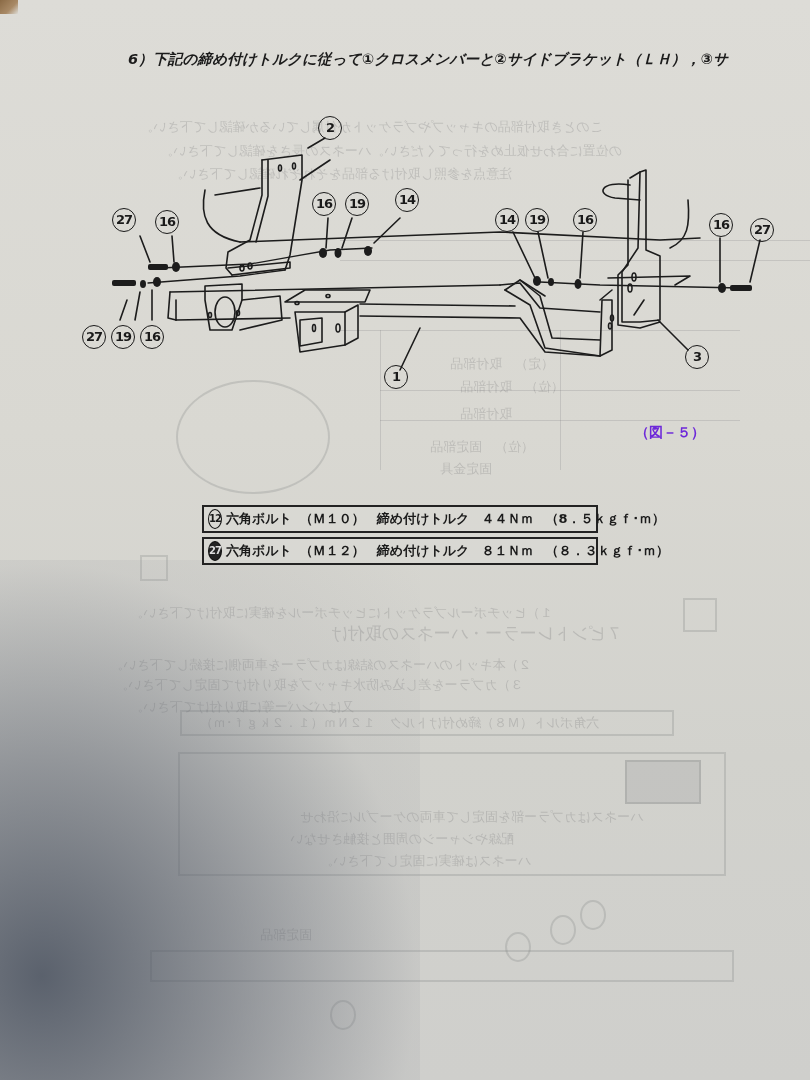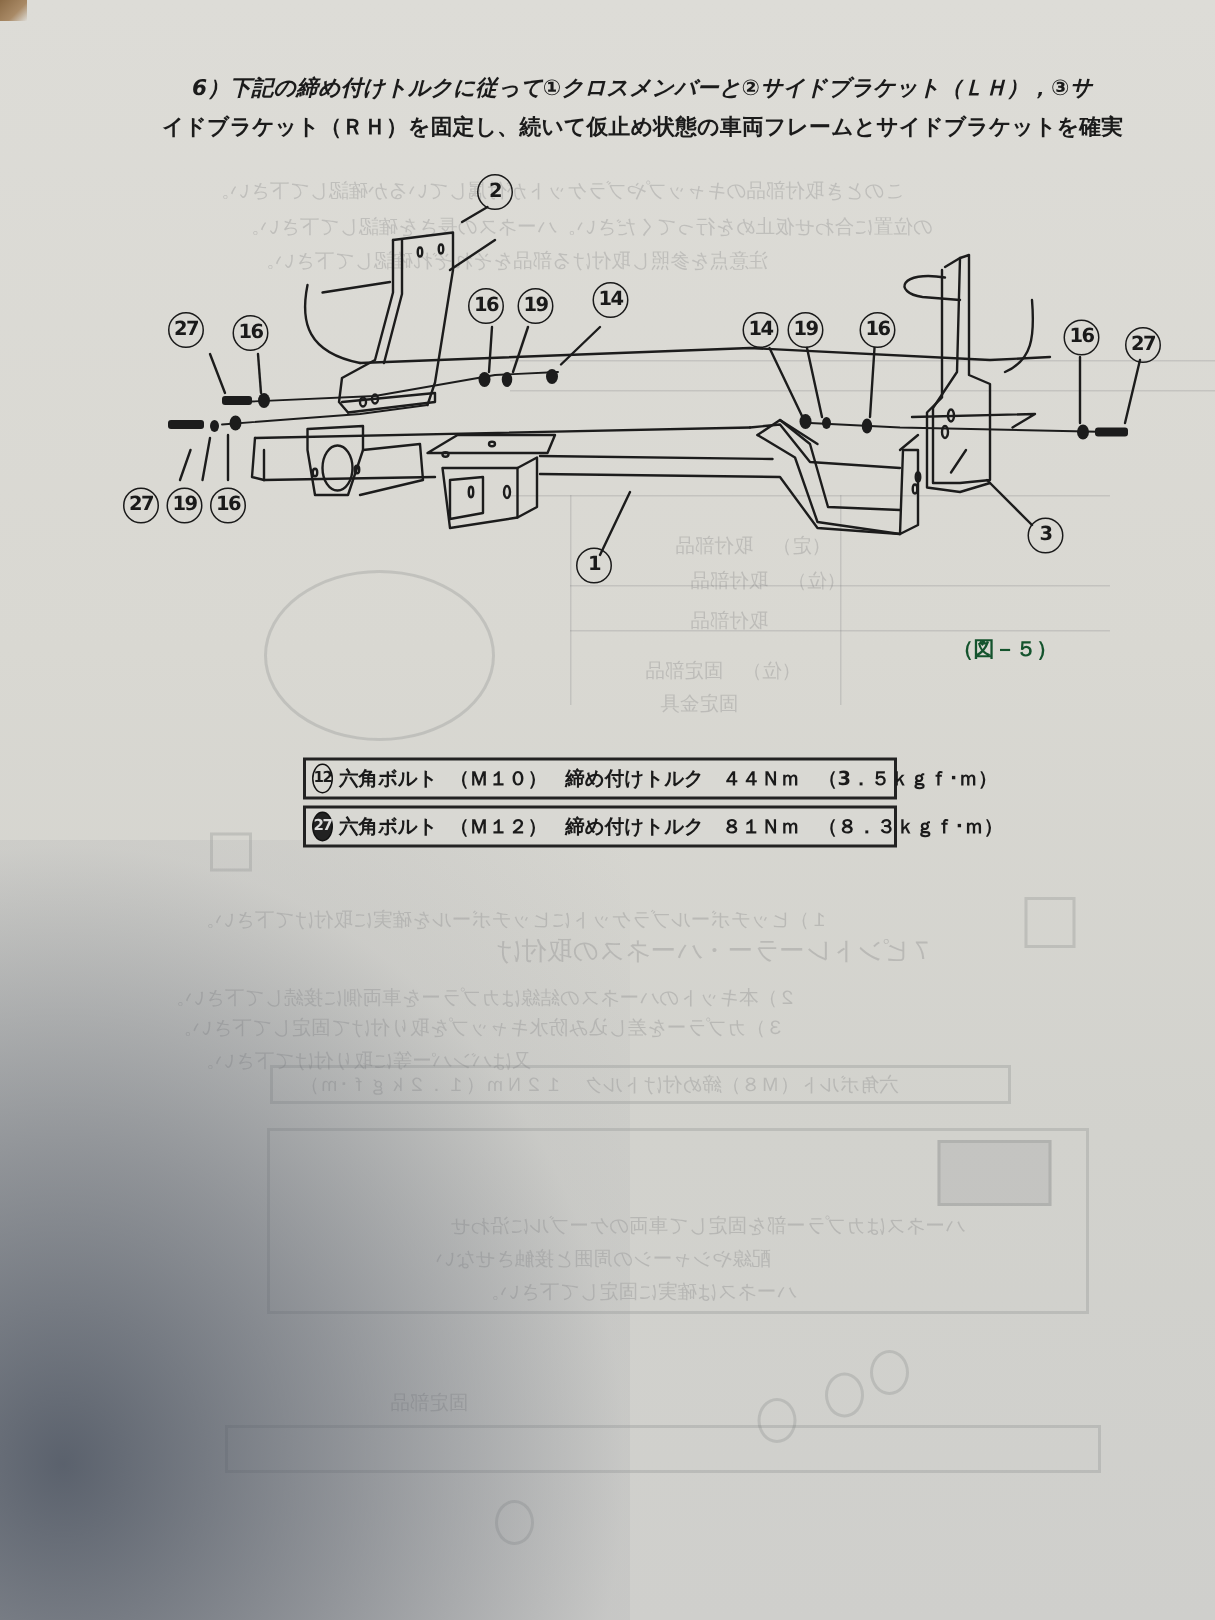--- a/index.html
+++ b/index.html
@@ -33,21 +33,21 @@
     font-size:14.5px; font-weight:bold; color:#1b1b1b; line-height:26px; letter-spacing:0.2px;
   }
   .instruction .l1 { padding-left:20px; display:block;font-style:italic; }
   .instruction .l2, .instruction .l3 { display:block; }
   .callout {
     position:absolute; width:22px; height:22px; border:1.5px solid #1a1a1a; border-radius:50%;
     font-size:13px; font-weight:bold; color:#1a1a1a; text-align:center; line-height:22px;
     background: transparent; letter-spacing:-1px;
   }
   .fig-label {
-    position:absolute; left:635px; top:424px; font-size:14px; font-weight:bold; color:#14532d;font-family:Liberation Mono, monospace;
+    position:absolute; left:635px; top:424px; font-size:14px; font-weight:bold; color:#6d28d9;font-family:Liberation Mono, monospace;
   }
   .torque-table {
     position:absolute; left:202px; top:505px; width:396px;
   }
   .torque-row {
     border:2px solid #222; height:24px; margin-bottom:4px;
     display:flex; align-items:center; font-size:13px; font-weight:bold; color:#1a1a1a;
     padding-left:4px; white-space:nowrap; background:rgba(220,220,215,0.4);
   }
   .torque-row .num {
@@ -100,21 +100,20 @@
   <div class="bleed-box" style="left:580px;top:900px;width:22px;height:26px;border-radius:50%;"></div>
   <div class="bleed-box" style="left:550px;top:915px;width:22px;height:26px;border-radius:50%;"></div>
   <div class="bleed-box" style="left:505px;top:932px;width:22px;height:26px;border-radius:50%;"></div>
   <div class="bleed-box" style="left:330px;top:1000px;width:22px;height:26px;border-radius:50%;"></div>
 </div>
 
 <div class="shadow"></div>
 
 <div class="instruction">
   <span class="l1"><span>6）</span><span>下記の締め付けトルクに従って①クロスメンバーと②サイドブラケット（ＬＨ），③サ</span></span>
-  <span class="l2">イドブラケット（ＲＨ）を固定し、続いて仮止め状態の車両フレームとサイドブラケットを確実</span>
 </div>
 
 <svg class="diagram" width="810" height="500" viewBox="0 0 810 500">
   <g fill="none" stroke="#1c1c1c" stroke-width="1.6" stroke-linejoin="round" stroke-linecap="round">
 
     <path d="M205 190 C 200 215, 205 235, 240 242"></path>
     <path d="M215 195 L 260 188"></path>
     <path d="M300 180 L 330 160"></path>
 
     <path d="M240 242 L 500 232 L 660 240 L 700 238"></path>
@@ -228,21 +227,21 @@
 
 <div class="fig-label">（図－５）</div>
 
 <div class="torque-table">
   <div class="torque-row">
     <span class="num">12</span>
     <span>六角ボルト</span>
     <span class="g" style="margin-left:8px;">（Ｍ１０）</span>
     <span class="g">締め付けトルク</span>
     <span class="g">４４Ｎｍ</span>
-    <span>（3．５ｋｇｆ･ｍ）</span>
+    <span>（8．５ｋｇｆ･ｍ）</span>
   </div>
   <div class="torque-row">
     <span class="num filled">27</span>
     <span>六角ボルト</span>
     <span class="g" style="margin-left:8px;">（Ｍ１２）</span>
     <span class="g">締め付けトルク</span>
     <span class="g">８１Ｎｍ</span>
     <span>（８．３ｋｇｆ･ｍ）</span>
   </div>
 </div>

